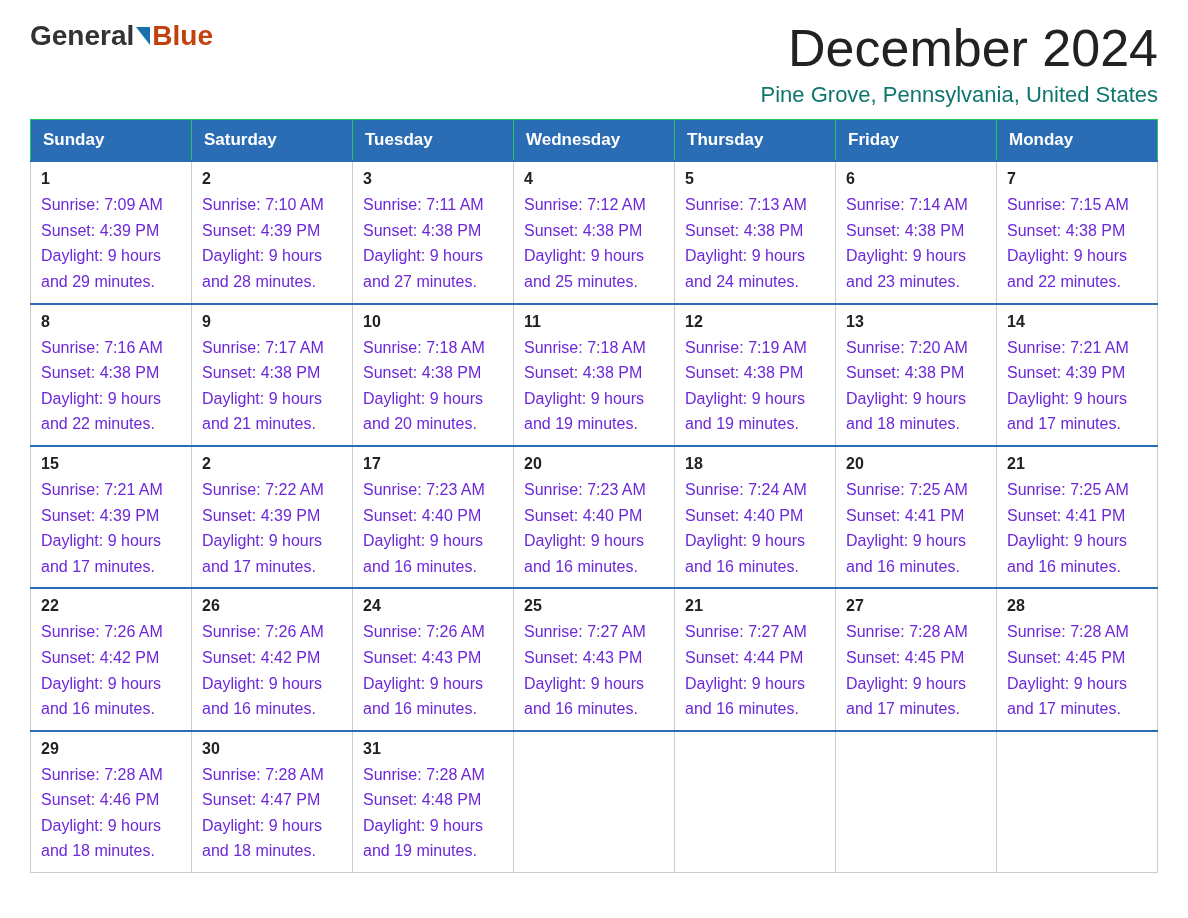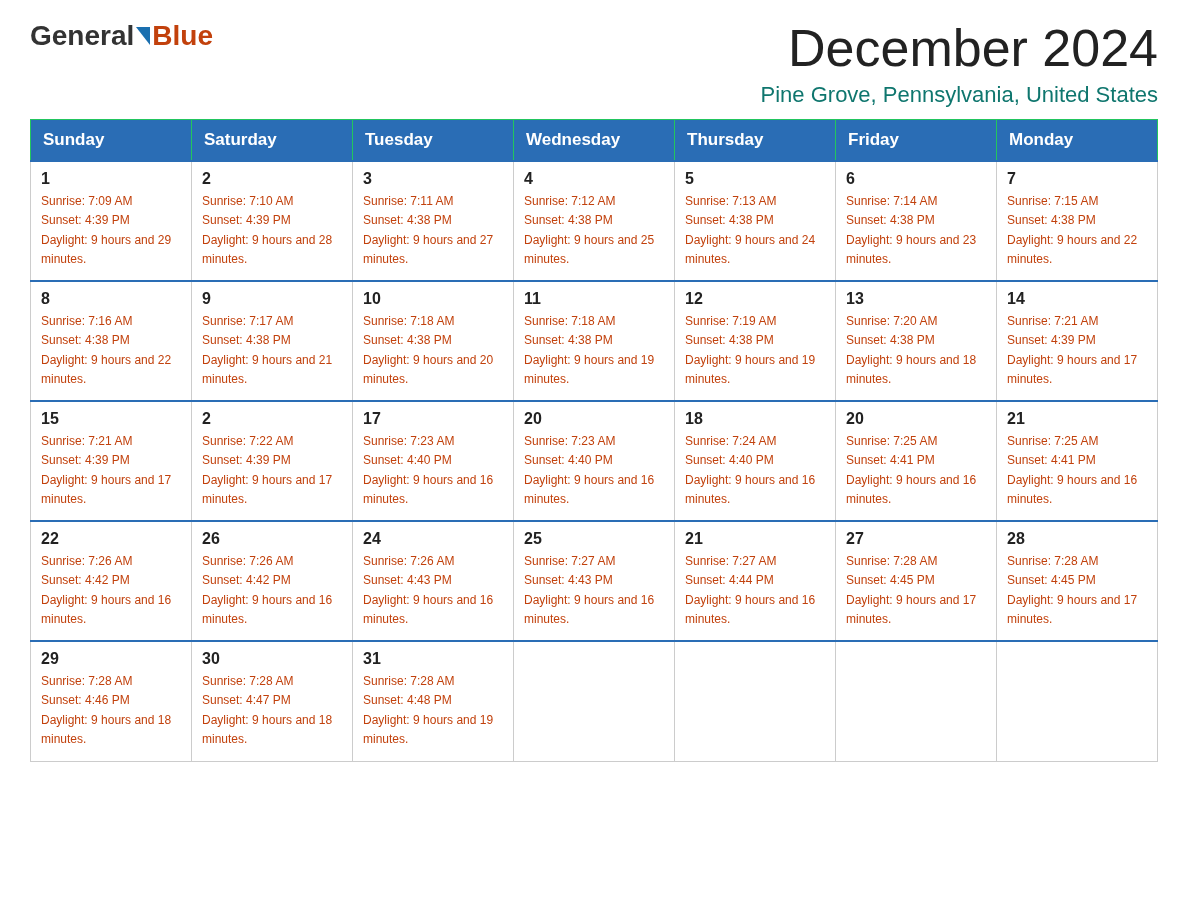--- a/index.html
+++ b/index.html
@@ -82,22 +82,22 @@
       height: 120px;
     }
     .day-number {
       font-size: 16px;
       font-weight: bold;
       color: #222;
       display: block;
       margin-bottom: 4px;
     }
     .day-info {
-      font-size: 12px;
-      color: #c2410c;
+      font-size: 16px;
+      color: #6d28d9;
       line-height: 1.6;
     }
     .empty-cell {
       background: #fff;
       border-top: 2px solid #2a6db5;
     }
     .week-row td {
       border-top: 2px solid #2a6db5;
     }
   </style>

